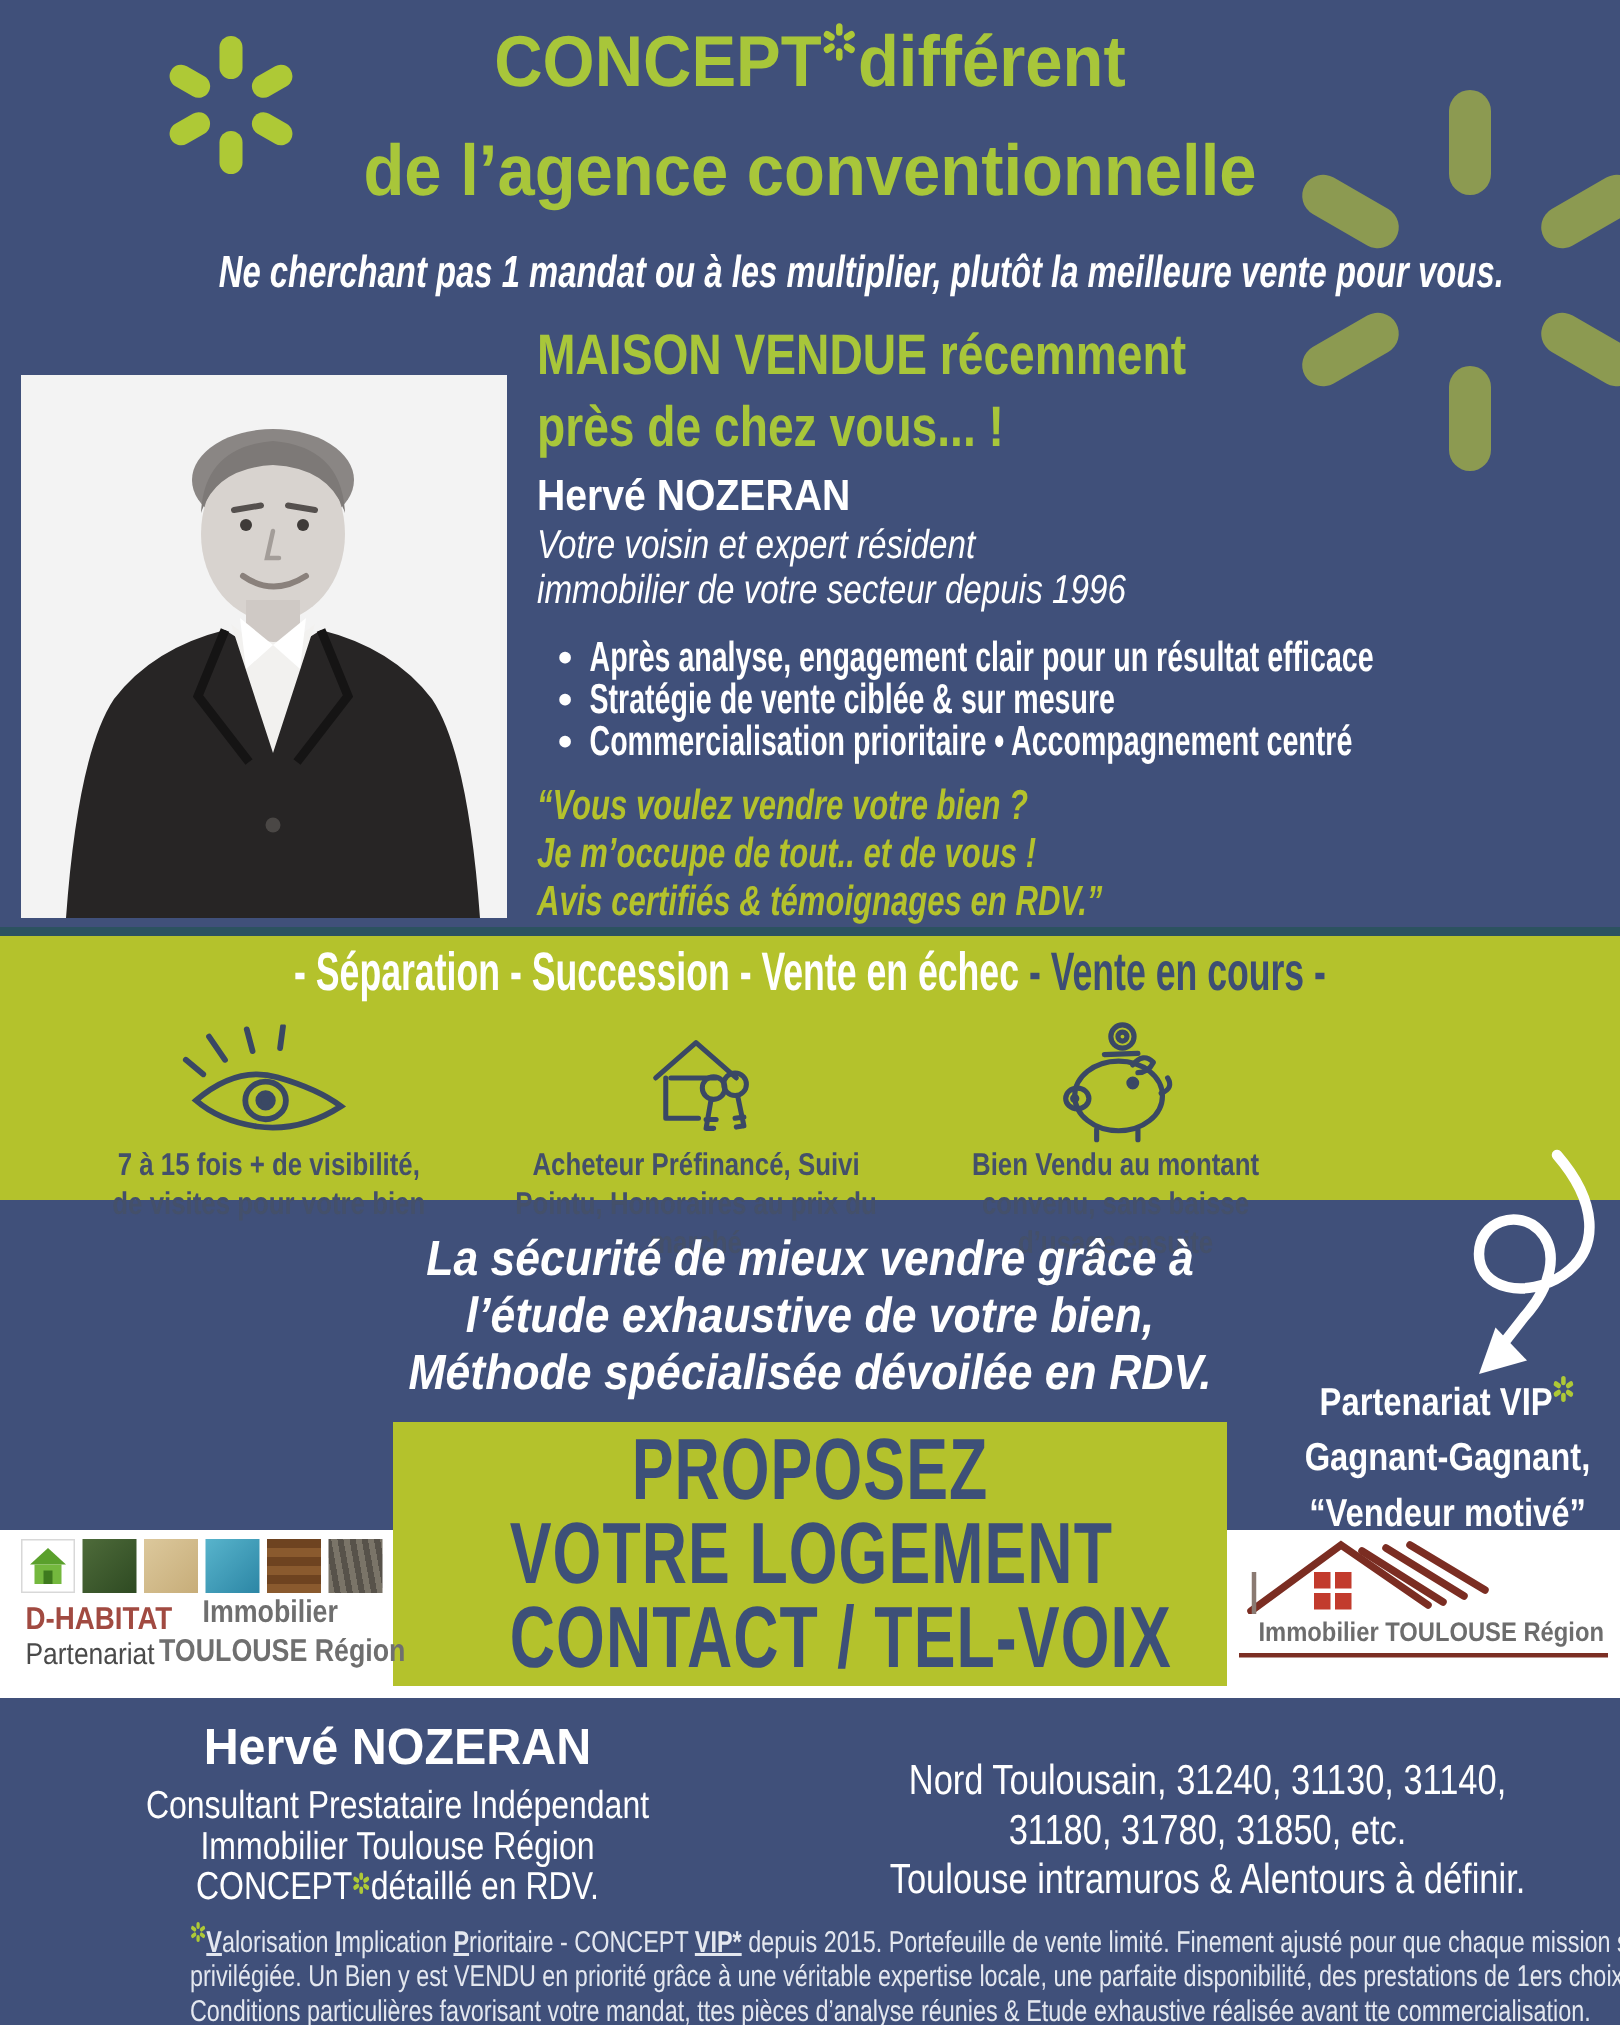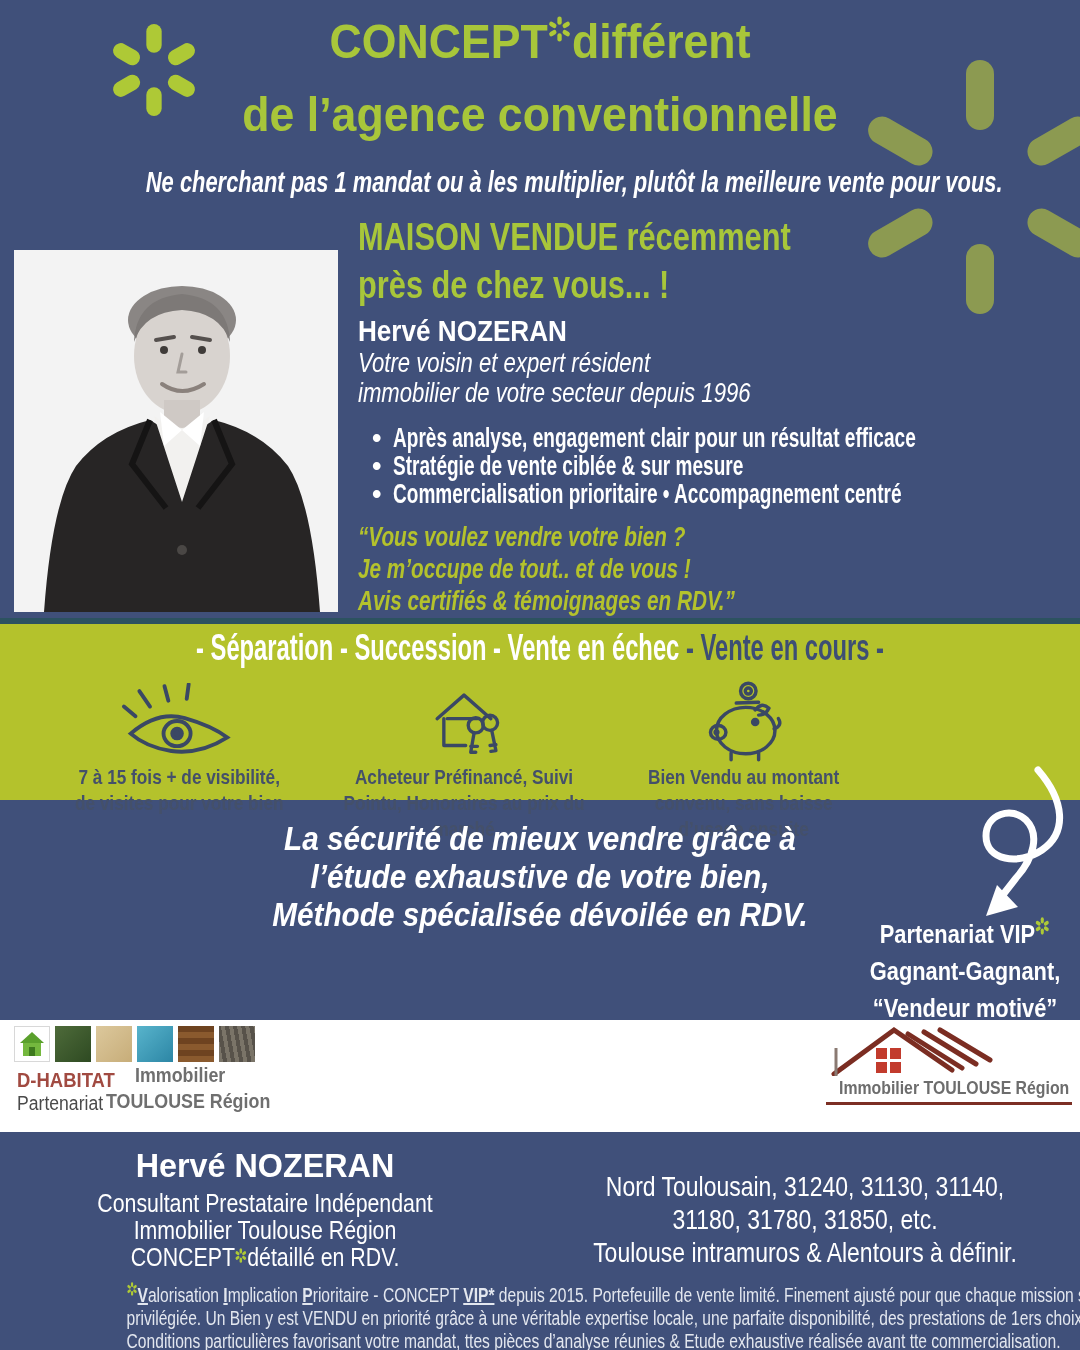--- a/index.html
+++ b/index.html
@@ -265,20 +265,25 @@
       <rect x="52" y="26" width="11" height="11"></rect>
         <rect x="66" y="26" width="11" height="11"></rect>
       <rect x="52" y="40" width="11" height="11"></rect>
         <rect x="66" y="40" width="11" height="11"></rect>
     </g>
     <line x1="12" y1="26" x2="12" y2="54" stroke="#8a7a72" stroke-width="3"></line>
   </svg>
   <div class="abs rlogo-text" style="left:824px;top:1078px;width:250px;">Immobilier TOULOUSE Région</div>
   <div class="abs rlogo-rule"></div>
 
+  <div class="abs cta">
+    <div>PROPOSEZ</div>
+    <div>VOTRE LOGEMENT</div>
+    <div>CONTACT / TEL-VOIX</div>
+  </div>
 
   <div class="abs bname" style="left:60px;top:1146px;width:410px;">Hervé NOZERAN</div>
   <div class="abs brole" style="left:60px;top:1188px;width:410px;">Consultant Prestataire Indépendant</div>
   <div class="abs brole" style="left:60px;top:1215px;width:410px;">Immobilier Toulouse Région</div>
   <div class="abs brole" style="left:60px;top:1242px;width:410px;">
     <span>CONCEPT</span><svg class="mini-spark spark" width="15" height="15" viewBox="-50 -50 100 100" style="transform:translateY(-4px);">
         <g fill="currentColor">
           <rect x="-10" y="-48" width="20" height="34" rx="10"></rect>
           <rect x="-10" y="-48" width="20" height="34" rx="10" transform="rotate(60)"></rect>
           <rect x="-10" y="-48" width="20" height="34" rx="10" transform="rotate(120)"></rect>

